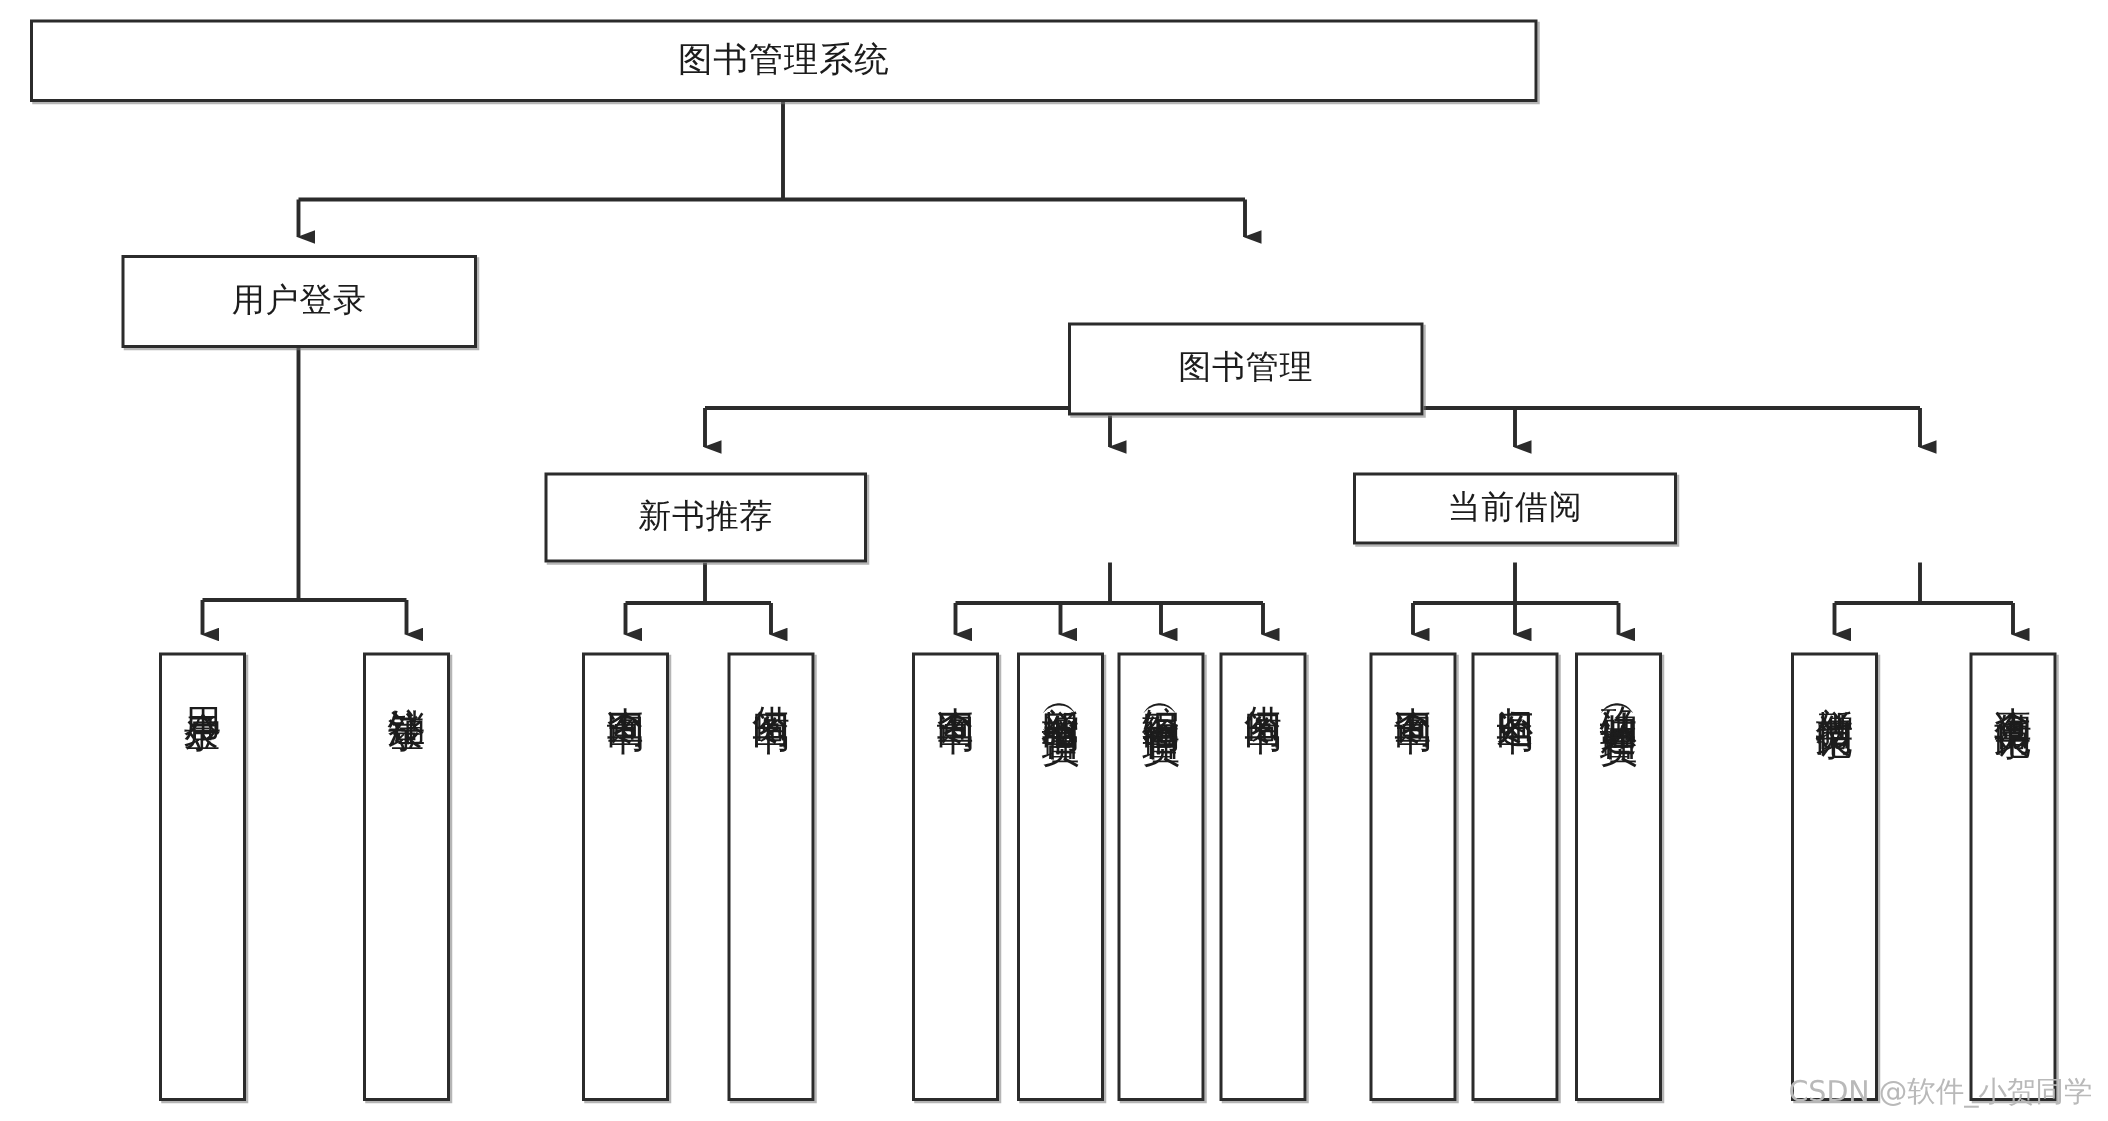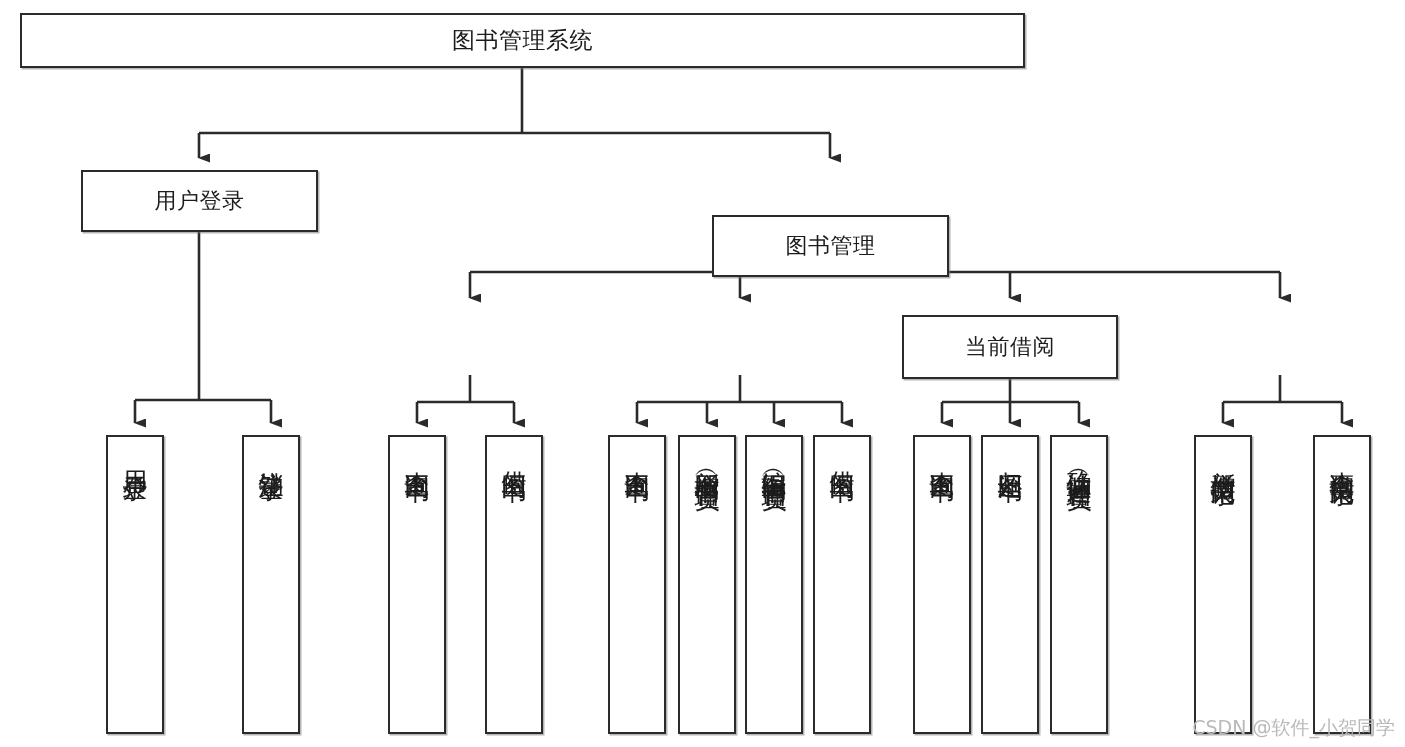--- a/index.html
+++ b/index.html
@@ -135,21 +135,24 @@
     <span class="label">图书管理系统</span>
   </div>
 
   <div class="node horiz" style="left:81px; top:170px; width:237px; height:62px;">
     <span class="label">用户登录</span>
   </div>
   <div class="node horiz" style="left:712px; top:170px; width:237px; height:62px;margin-top:45px;">
     <span class="label">图书管理</span>
   </div>
 
-  <div class="node horiz" style="left:902px; top:315px; width:216px; height:64px;">
+  <div class="node horiz" style="left:363px; top:315px; width:215px; height:60px;">
+    <span class="label">新书推荐</span>
+  </div>
+  <div class="node horiz" style="left:902px; top:315px; width:216px; height:48px;">
     <span class="label">当前借阅</span>
   </div>
 
   <div class="node vert" style="left:106px; top:435px; width:58px; height:299px;">
     <span class="label">用户登录</span>
   </div>
   <div class="node vert" style="left:242px; top:435px; width:58px; height:299px;">
     <span class="label">注销登录</span>
   </div>
 

